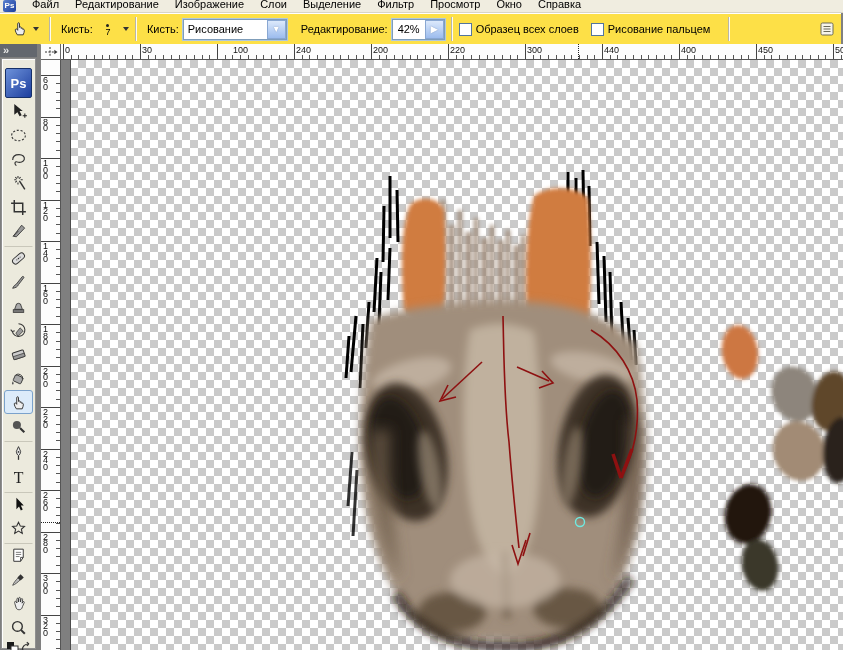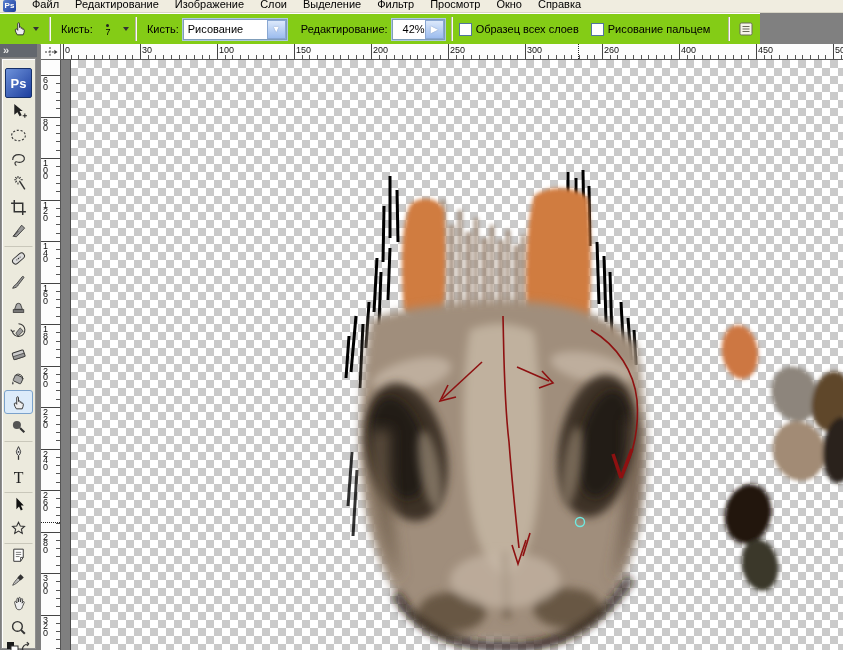--- a/index.html
+++ b/index.html
@@ -6,34 +6,34 @@
   body{font-family:"Liberation Sans",sans-serif;}
   .screen{position:relative;width:843px;height:650px;overflow:hidden;background:#808080;font-size:11px;color:#000;}
 
   
   .menu-bar{position:absolute;left:0;top:0;width:843px;height:12px;background:#f0ede0;overflow:hidden;border-bottom:1px solid #d8d5c6;}
   .menu-row{display:flex;align-items:flex-start;gap:16px;margin-top:-3px;padding-left:3px;}
   .app-icon{width:13px;height:12px;margin-top:3px;background:linear-gradient(135deg,#5b82cf,#1d3e9e);color:#fff;font-size:8px;font-weight:bold;text-align:center;line-height:12px;border-radius:2px;flex:none;}
   .menu-item{font-size:11px;line-height:14px;white-space:nowrap;cursor:default;}
 
   
-  .options-bar{position:absolute;left:0;top:13px;width:760px;height:30px;background:#84cc16;border-top:1px solid #fff;border-bottom:1px solid #a5a294;display:flex;align-items:center;}
+  .options-bar{position:absolute;left:0;top:13px;width:841px;height:30px;background:#fde047;border-top:1px solid #fff;border-bottom:1px solid #a5a294;display:flex;align-items:center;}
   .ob-sep{width:1px;height:24px;background:#b9b6a7;border-right:1px solid #fcfbf4;margin:0 6px;flex:none;}
   .ob-label{white-space:nowrap;margin:0 4px;}
   .tool-preset{display:flex;align-items:center;gap:4px;padding:1px 4px;margin-left:6px;}
   .tri{width:0;height:0;border-left:3.5px solid transparent;border-right:3.5px solid transparent;border-top:4px solid #333;display:inline-block;}
   .brush-preview{display:flex;flex-direction:column;align-items:center;width:22px;line-height:8px;}
   .brush-dot{width:3px;height:3px;border-radius:50%;background:#222;margin:2px 0 1px;}
   .brush-size{font-size:9px;}
   .xp-combo{display:flex;align-items:center;border:1px solid #7f9db9;background:#fff;height:19px;width:102px;box-shadow:0 0 0 1px #aec8e0;}
   .xp-combo .val{flex:1;padding:0 4px;white-space:nowrap;overflow:hidden;}
   .xp-btn{width:17px;height:17px;margin:0;background:linear-gradient(180deg,#dce9fb,#9cbcee);border:1px solid #89a7d2;display:flex;align-items:center;justify-content:center;flex:none;}
   .xp-btn .glyph{color:#fff;font-size:9px;font-weight:bold;line-height:9px;text-shadow:0 0 1px #4a6ea8;}
   .xp-stepper{display:flex;align-items:center;border:1px solid #7f9db9;background:#fff;height:19px;box-shadow:0 0 0 1px #aec8e0;}
-  .xp-stepper .val{width:32px;text-align:right;}
+  .xp-stepper .val{width:32px;text-align:center;}
   .cb{display:flex;align-items:center;gap:4px;white-space:nowrap;margin-right:12px;}
   .cb-box{width:11px;height:11px;border:1px solid #53759e;background:#fff;flex:none;}
   .palette-btn{margin-left:auto;margin-right:5px;width:18px;height:18px;display:flex;align-items:center;justify-content:center;}
 
   
   .left-col{position:absolute;left:0;top:44px;width:40px;bottom:0;background:#7e7e7e;}
   .dock-header{position:absolute;left:0;top:44px;width:37px;height:13px;background:#63676e;color:#e6e6e6;font-size:11px;font-weight:bold;line-height:12px;padding-left:3px;box-sizing:border-box;}
   .toolbox{position:absolute;left:1px;top:58px;width:35px;height:591px;background:#eceadd;border:1px solid #8f8f8f;box-sizing:border-box;box-shadow:inset 1px 1px 0 #fff;}
   .ps-logo{margin:9px 3px 1px;height:28px;background:linear-gradient(135deg,#6d92da,#1d3e9e);border:1px solid #163069;border-radius:2px;color:#fff;font-weight:bold;font-size:13px;display:flex;align-items:center;justify-content:center;}
   .tool-list{display:flex;flex-direction:column;align-items:center;}
@@ -307,32 +307,32 @@
       <div class="htick-minor" style="left: 86.7px;"></div>
       <div class="htick-minor" style="left: 94.4px;"></div>
       <div class="htick-minor" style="left: 102.1px;"></div>
       <div class="htick-minor" style="left: 109.8px;"></div>
       <div class="htick-minor" style="left: 117.5px;"></div>
       <div class="htick-minor" style="left: 125.2px;"></div>
       <div class="htick-minor" style="left: 132.9px;"></div>
       <div class="htick-minor" style="left: 140.6px;"></div>
       <div class="htick-minor" style="left: 148.3px;"></div>
       <div class="htick-major" style="left: 156px;"></div>
-      <div class="hlabel" style="left: 158px;">100</div>
+      <div class="hlabel" style="left: 172px;">100</div>
       <div class="htick-minor" style="left: 163.7px;"></div>
       <div class="htick-minor" style="left: 171.4px;"></div>
       <div class="htick-minor" style="left: 179.1px;"></div>
       <div class="htick-minor" style="left: 186.8px;"></div>
       <div class="htick-minor" style="left: 194.5px;"></div>
       <div class="htick-minor" style="left: 202.2px;"></div>
       <div class="htick-minor" style="left: 209.9px;"></div>
       <div class="htick-minor" style="left: 217.6px;"></div>
       <div class="htick-minor" style="left: 225.3px;"></div>
       <div class="htick-major" style="left: 233px;"></div>
-      <div class="hlabel" style="left: 235px;">150</div>
+      <div class="hlabel" style="left: 235px;">240</div>
       <div class="htick-minor" style="left: 240.7px;"></div>
       <div class="htick-minor" style="left: 248.4px;"></div>
       <div class="htick-minor" style="left: 256.1px;"></div>
       <div class="htick-minor" style="left: 263.8px;"></div>
       <div class="htick-minor" style="left: 271.5px;"></div>
       <div class="htick-minor" style="left: 279.2px;"></div>
       <div class="htick-minor" style="left: 286.9px;"></div>
       <div class="htick-minor" style="left: 294.6px;"></div>
       <div class="htick-minor" style="left: 302.3px;"></div>
       <div class="htick-major" style="left: 310px;"></div>
@@ -340,21 +340,21 @@
       <div class="htick-minor" style="left: 317.7px;"></div>
       <div class="htick-minor" style="left: 325.4px;"></div>
       <div class="htick-minor" style="left: 333.1px;"></div>
       <div class="htick-minor" style="left: 340.8px;"></div>
       <div class="htick-minor" style="left: 348.5px;"></div>
       <div class="htick-minor" style="left: 356.2px;"></div>
       <div class="htick-minor" style="left: 363.9px;"></div>
       <div class="htick-minor" style="left: 371.6px;"></div>
       <div class="htick-minor" style="left: 379.3px;"></div>
       <div class="htick-major" style="left: 387px;"></div>
-      <div class="hlabel" style="left: 389px;">250</div>
+      <div class="hlabel" style="left: 389px;">220</div>
       <div class="htick-minor" style="left: 394.7px;"></div>
       <div class="htick-minor" style="left: 402.4px;"></div>
       <div class="htick-minor" style="left: 410.1px;"></div>
       <div class="htick-minor" style="left: 417.8px;"></div>
       <div class="htick-minor" style="left: 425.5px;"></div>
       <div class="htick-minor" style="left: 433.2px;"></div>
       <div class="htick-minor" style="left: 440.9px;"></div>
       <div class="htick-minor" style="left: 448.6px;"></div>
       <div class="htick-minor" style="left: 456.3px;"></div>
       <div class="htick-major" style="left: 464px;"></div>
@@ -362,21 +362,21 @@
       <div class="htick-minor" style="left: 471.7px;"></div>
       <div class="htick-minor" style="left: 479.4px;"></div>
       <div class="htick-minor" style="left: 487.1px;"></div>
       <div class="htick-minor" style="left: 494.8px;"></div>
       <div class="htick-minor" style="left: 502.5px;"></div>
       <div class="htick-minor" style="left: 510.2px;"></div>
       <div class="htick-minor" style="left: 517.9px;"></div>
       <div class="htick-minor" style="left: 525.6px;"></div>
       <div class="htick-minor" style="left: 533.3px;"></div>
       <div class="htick-major" style="left: 541px;"></div>
-      <div class="hlabel" style="left: 543px;">260</div>
+      <div class="hlabel" style="left: 543px;">440</div>
       <div class="htick-minor" style="left: 548.7px;"></div>
       <div class="htick-minor" style="left: 556.4px;"></div>
       <div class="htick-minor" style="left: 564.1px;"></div>
       <div class="htick-minor" style="left: 571.8px;"></div>
       <div class="htick-minor" style="left: 579.5px;"></div>
       <div class="htick-minor" style="left: 587.2px;"></div>
       <div class="htick-minor" style="left: 594.9px;"></div>
       <div class="htick-minor" style="left: 602.6px;"></div>
       <div class="htick-minor" style="left: 610.3px;"></div>
       <div class="htick-major" style="left: 618px;"></div>

